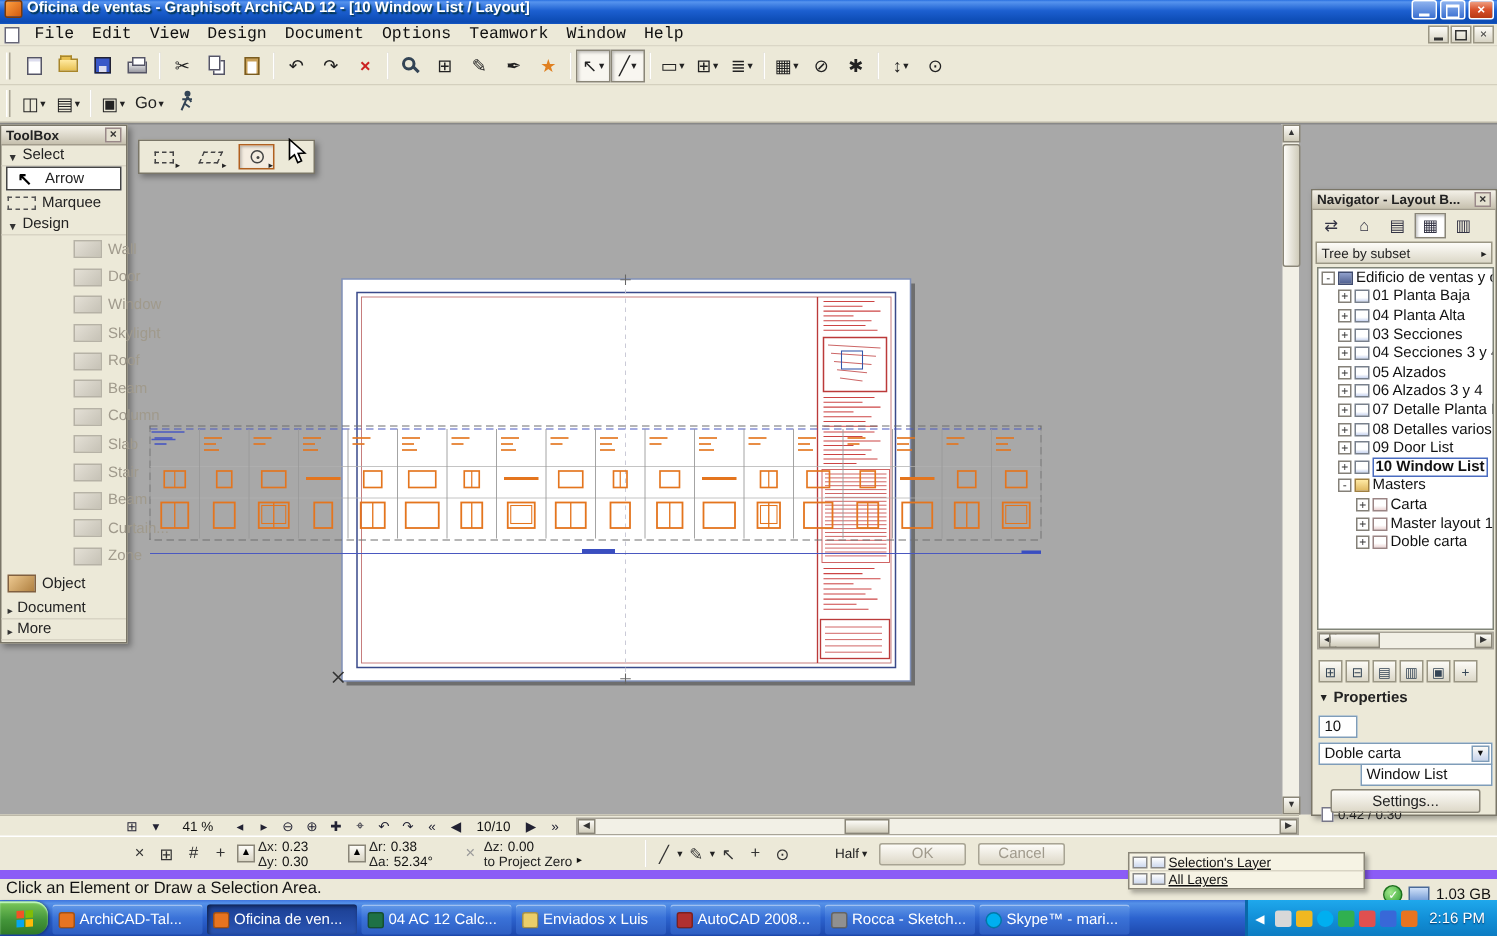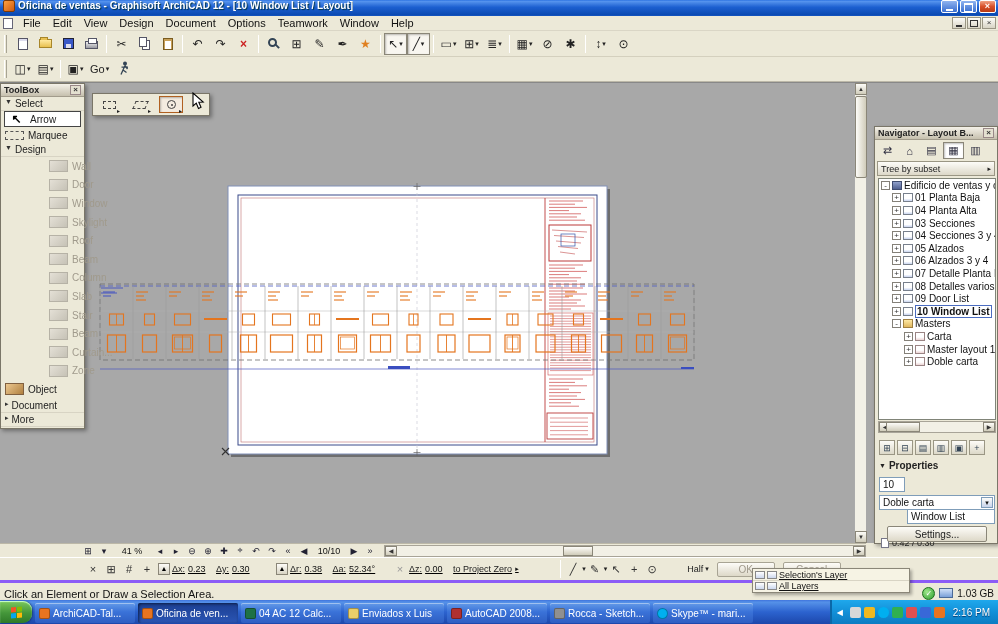--- a/index.html
+++ b/index.html
@@ -19,21 +19,21 @@
     background:linear-gradient(#8fb3ef,#3a6fd0); color:#fff; font-size:9px; line-height:10px;
     text-align:center; font-weight:bold; }
   .cap-min::after { content:""; display:block; width:7px; height:2px; background:#fff; margin:8px auto 0; }
   .cap-rest::after { content:""; display:block; width:7px; height:6px; border:1px solid #fff; border-top-width:2px; margin:2px auto 0; }
   .cap-close { background:linear-gradient(#f0a184,#d8502a 50%,#b83a14); }
 
   
   .menubar { position:absolute; left:0; top:16px; width:998px; height:15px; background:#ece9d8;
     display:flex; align-items:center; border-bottom:1px solid #dad6c6; }
   .mdi-doc-icon { width:10px; height:11px; background:#fff; border:1px solid #667; margin:0 4px 0 3px; flex:none; }
-  .menu-items { display:flex; height:15px; align-items:center; }
+  .menu-items { display:flex; height:15px; align-items:center;font-family:Liberation Mono, monospace; }
   .menu-item { padding:0 6px; line-height:15px; color:#111; }
   .mdi-btns { margin-left:auto; display:flex; margin-right:2px; }
   .mdi-btn { width:14px; height:12px; margin-left:1px; border:1px solid #9a9684;
     background:linear-gradient(#fdfcf8,#d8d4c4); font-size:8px; line-height:10px; text-align:center; color:#333; }
   .mdi-min::after { content:""; display:block; width:6px; height:2px; background:#333; margin:7px auto 0; }
   .mdi-rest::after { content:""; display:block; width:6px; height:5px; border:1px solid #333; margin:2px auto 0; }
 
   
   .toolbar1 { position:absolute; left:0; top:31px; width:998px; height:26px; background:#ece9d8;
     display:flex; align-items:center; border-bottom:1px solid #d4d0be; padding-left:2px; }
@@ -74,21 +74,21 @@
   .sc-thumb-v { position:absolute; left:0; top:13px; width:12px; height:82px; background:linear-gradient(90deg,#fdfcf8,#d0ccba); border:1px solid #8a8678; border-radius:2px; }
 
   
   .palette { position:absolute; background:#ece9d8; border:1px solid #7a7668; box-shadow:2px 2px 4px rgba(0,0,0,.35); }
   .palette-title { height:13px; background:linear-gradient(#f4f1e8,#c6c0ae); border-bottom:1px solid #a29c8c;
     display:flex; align-items:center; font-size:9px; font-weight:bold; color:#222; padding:0 3px; }
   .palette-close { margin-left:auto; width:11px; height:10px; font-size:8px; line-height:8px; text-align:center; border:1px solid #988; background:#e4e0d0; color:#333; }
 
   
   .toolbox { left:0; top:0; width:85px; height:346px; }
-  .tbx-header { display:flex; align-items:flex-start; gap:3px; font-size:10px; color:#222; padding:1px 4px; border-bottom:1px solid #d8d4c4; height:14px; }
+  .tbx-header { display:flex; align-items:flex-end; gap:3px; font-size:10px; color:#222; padding:1px 4px; border-bottom:1px solid #d8d4c4; height:14px; }
   .tbx-header .tri { font-size:7px; color:#333; }
   .tbx-item { display:flex; align-items:center; height:18.6px; padding-left:4px; font-size:10px; color:#222; white-space:nowrap; }
   .tbx-item .tbx-ic { width:19px; height:12px; margin-right:4px; flex:none;
     background:linear-gradient(135deg,#dcd8cc,#a09c90); border:1px solid #8c887c; }
   .tbx-item.disabled { color:#a09a8c;padding-left:48px; }
   .tbx-item.disabled .tbx-ic { background:linear-gradient(135deg,#e4e0d6,#c6c2b6); border-color:#b6b2a6; }
   .sel-item { height:16px; }
   .sel-item.selected { background:#fff; border:1px solid #444; margin:0 3px; padding-left:2px; }
   .ti-arrow .tbx-ic { background:none; border:none; display:flex; align-items:center; justify-content:center; }
   .ti-arrow .tbx-ic::before { content:"↖"; font-size:12px; font-weight:bold; color:#000; }
@@ -142,35 +142,35 @@
   .zb-btn { height:13px; min-width:16px; display:inline-flex; align-items:center; justify-content:center; color:#223; font-size:9px; flex:none; }
   .zoom-val { min-width:40px; text-align:center; color:#111; }
   .page-val { min-width:34px; text-align:center; color:#111; }
   .hscroll { position:relative; flex:1; height:12px; margin-left:6px; background:#f2f0e6; border:1px solid #a8a498; display:flex; justify-content:space-between; }
   .hscroll .hs-thumb { position:absolute; left:178px; top:0; margin:0; width:30px; }
 
   
   .coordbar { position:absolute; left:0; top:557px; width:998px; height:23px; background:#ece9d8; border-top:1px solid #fff; display:flex; align-items:center; font-size:9px; padding-left:84px; }
   .cb-ic { width:18px; height:16px; display:inline-flex; align-items:center; justify-content:center; font-size:11px; color:#333; flex:none; }
   .abox { width:12px; height:12px; border:1px solid #8a8678; background:linear-gradient(#fdfcf8,#d8d4c4); font-size:7px; line-height:10px; text-align:center; margin:0 2px; flex:none; }
-  .coord-group { display:flex; flex-direction:row; line-height:10px; margin-right:14px;text-decoration:underline; }
+  .coord-group { display:flex; flex-direction:column; line-height:10px; margin-right:14px; }
   .coord-row { display:flex; gap:3px; }
   .cl { color:#222; } .cv { color:#111; min-width:28px; }
   .half { display:flex; align-items:center; gap:2px; margin-left:26px; color:#222; }
   .btn-gray { width:58px; height:15px; border:1px solid #a8a494; border-radius:2px; background:linear-gradient(#fdfcf8,#ddd8c8);
     color:#a09a8c; font-size:10px; display:inline-flex; align-items:center; justify-content:center; margin-left:8px; }
 
   
   .layers-popup { position:absolute; left:752px; top:568px; width:158px; height:25px; background:#f6f3e4; border:1px solid #8a8678; box-shadow:2px 2px 3px rgba(0,0,0,.3); z-index:30; font-size:9px; }
   .lp-row { display:flex; align-items:center; height:11px; gap:2px; padding:0 2px; color:#111;text-decoration:underline; }
   .lp-row + .lp-row { border-top:1px solid #d8d4c4; }
   .lp-ic { width:10px; height:8px; border:1px solid #888; background:linear-gradient(#fff,#cdd8ee); flex:none; }
 
   
-  .statusbar { position:absolute; left:0; top:580px; width:998px; height:20px; background:#ece9d8; border-top:3px solid #8b5cf6; display:flex; align-items:flex-end; padding:0 4px; color:#111; }
+  .statusbar { position:absolute; left:0; top:580px; width:998px; height:20px; background:#ece9d8; border-top:6px solid #8b5cf6; display:flex; align-items:flex-start; padding:0 4px; color:#111; }
   .sb-right { position:absolute; right:4px; top:0; height:20px; display:flex; align-items:center; gap:4px; }
   .sb-ic { width:13px; height:13px; border-radius:50%; background:radial-gradient(circle at 35% 35%,#9fe88a,#2e9e2e); border:1px solid #1c701c; color:#fff; font-size:8px; line-height:12px; text-align:center; }
   .sb-chip { width:14px; height:10px; background:linear-gradient(#cfe0f8,#7aa0d8); border:1px solid #4a6a98; }
   .sb-mem { font-size:10px; }
 
   
   .taskbar { position:absolute; left:0; top:600px; width:998px; height:24px;
     background:linear-gradient(#3f74dd 0%,#5591e8 9%,#2c63cf 50%,#1c47ab 100%); display:flex; align-items:center; }
   .start { width:32px; height:22px; margin:1px 3px 1px 0; border-radius:0 9px 9px 0;
     background:linear-gradient(#7cc95c,#44963a 55%,#2f7a28); box-shadow:inset 0 1px 1px #cfc, 1px 0 2px #0006;

